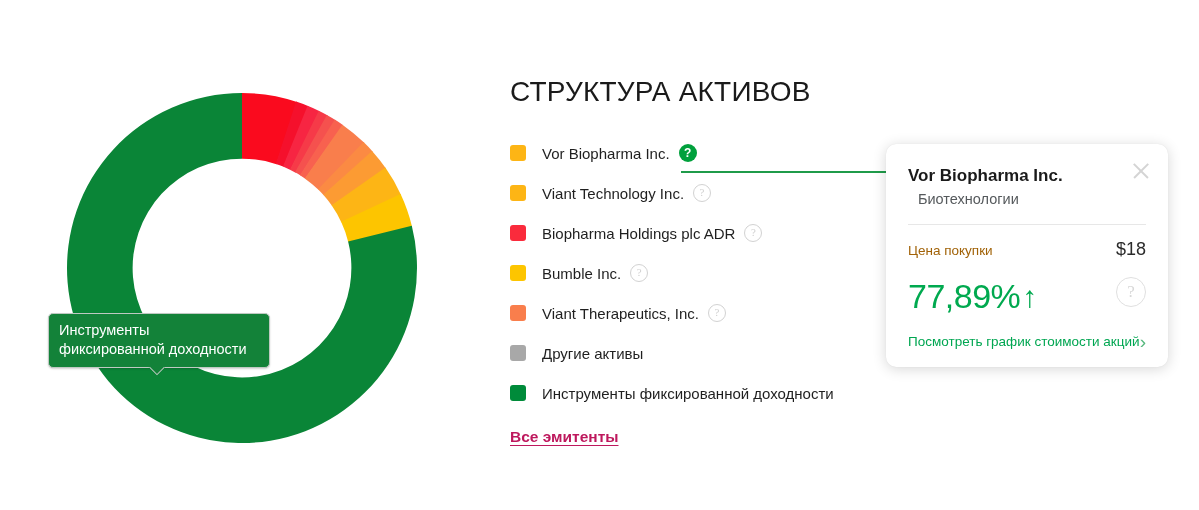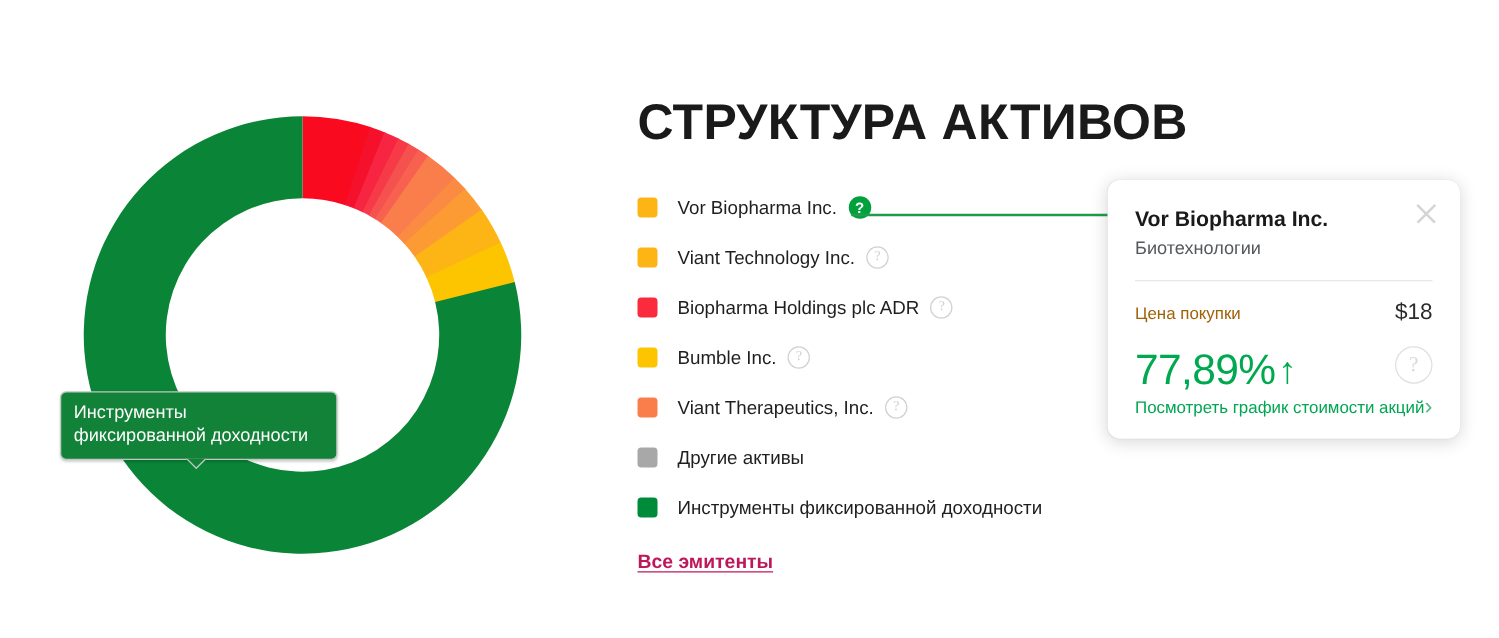--- a/index.html
+++ b/index.html
@@ -63,22 +63,22 @@
   }
 
   
   #assets-panel {
     position: absolute;
     left: 510px;
     top: 76px;
     width: 420px;
   }
   #page-title {
-    font-size: 40px;
-    font-weight: bold;
+    font-size: 28px;
+    font-weight: normal;
     letter-spacing: .2px;
     color: #1a1a1a;
     margin: 0 0 34px 0;
     white-space: nowrap;
   }
 
   .legend-row {
     display: flex;
     align-items: center;
     height: 22px;
@@ -181,21 +181,21 @@
 
   #card-company-name {
     font-size: 17px;
     font-weight: bold;
     color: #1a1a1a;
     margin: 0 0 5px 0;
   }
   #card-sector {
     font-size: 14.5px;
     color: #55595c;
-    margin: 0 0 17px 0;
+    margin: 0 0 17px 10px;
   }
   #card-divider {
     height: 1px;
     background: #e7e7e7;
     margin: 0 0 14px 0;
   }
   .card-stat {
     display: flex;
     justify-content: space-between;
     align-items: baseline;
@@ -237,20 +237,21 @@
     font-size: 17px;
     line-height: 27px;
     text-align: center;
     font-family: "Liberation Serif", serif;
     cursor: pointer;
   }
   #card-link-row {
     display: flex;
     align-items: center;
     justify-content: space-between;
+    margin-top: 16px;
     cursor: pointer;
     text-align: center;
   }
   #card-link-label {
     font-size: 13.5px;
     color: #00a651;
   }
   #card-link-chevron {
     color: #57b87e;
     font-size: 19px;

